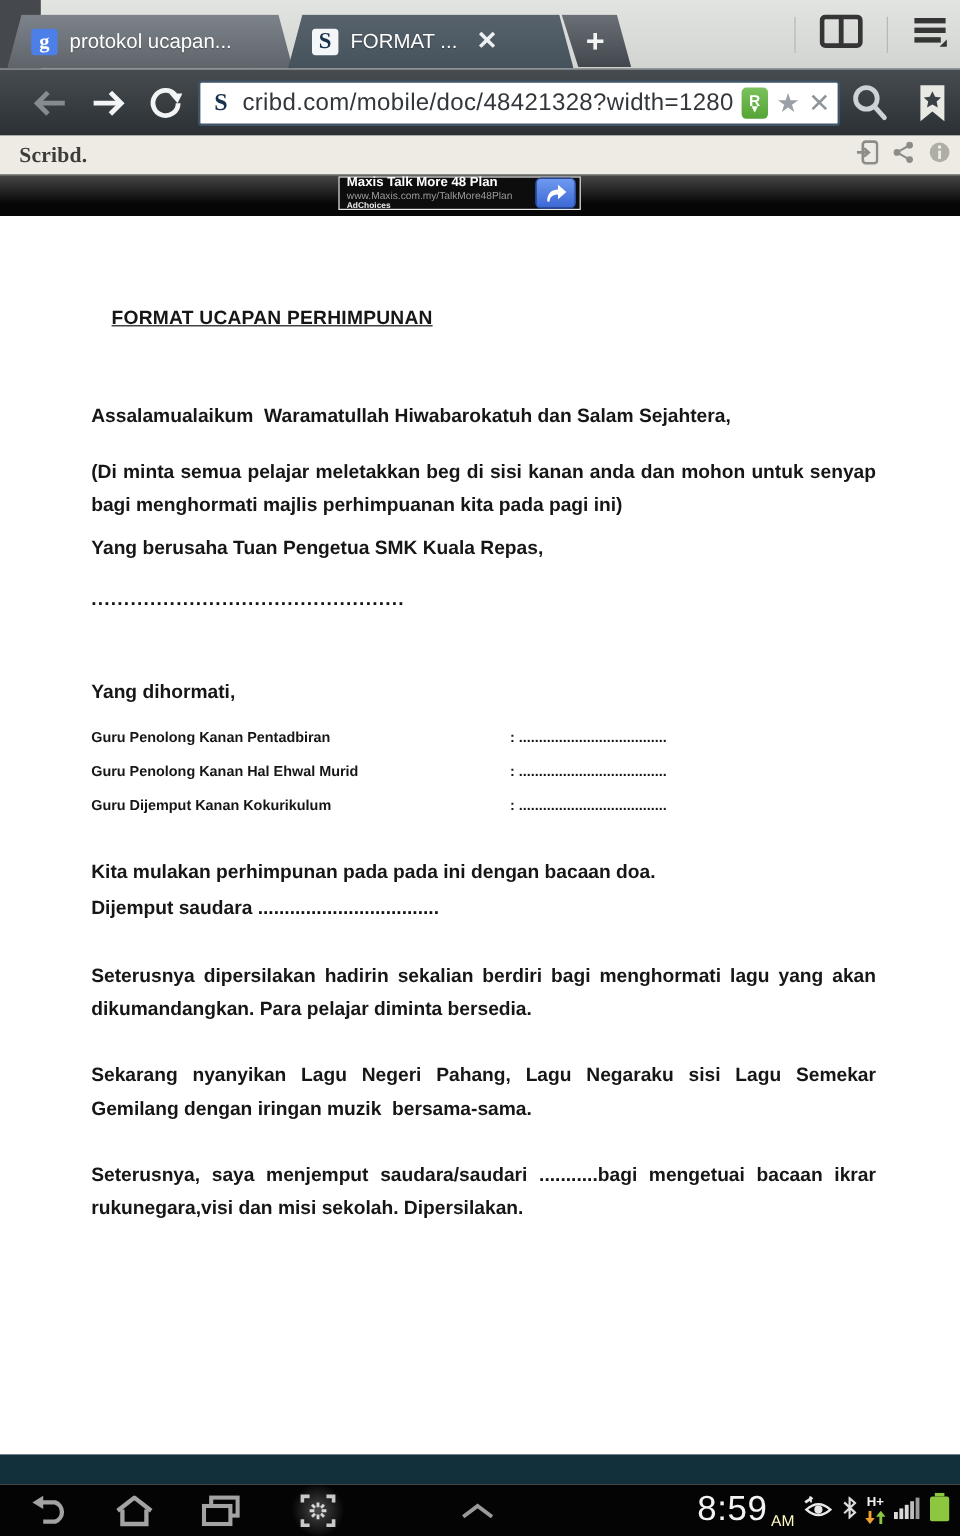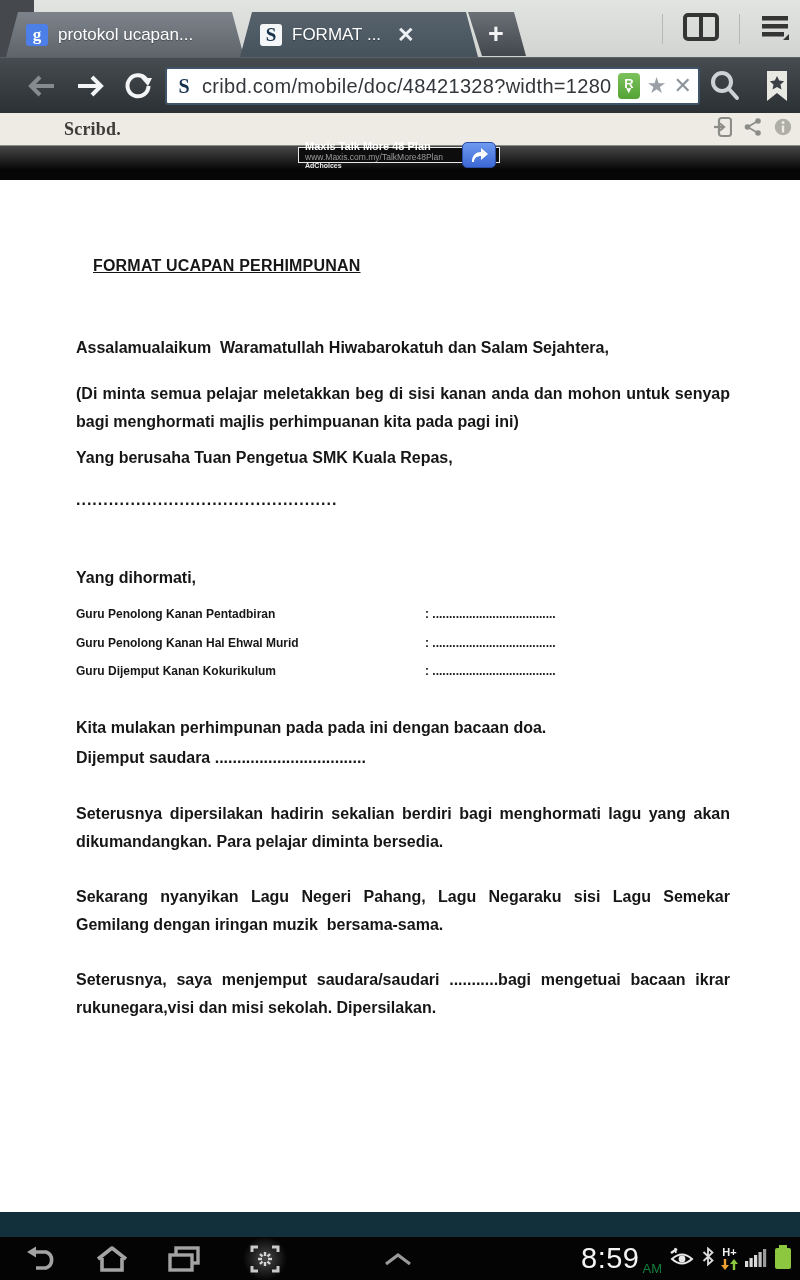--- a/index.html
+++ b/index.html
@@ -47,29 +47,29 @@
   .r-icon{width:22px;height:26px;background:linear-gradient(#7cc25c,#54a336);border-radius:4px;
           color:#fff;font-weight:bold;font-size:13px;display:flex;flex-direction:column;
           align-items:center;justify-content:center;line-height:.7;}
   .r-icon .chev{font-size:9px;margin-top:-1px;}
   .url-star{color:#9aa0a6;font-size:22px;line-height:1;}
   .url-x{color:#8d949a;font-size:22px;font-weight:300;line-height:1;}
 
   
   .scribdbar{position:absolute;left:0;top:113px;width:800px;height:33px;background:#edebe4;
              border-bottom:1px solid #8a8a84;box-sizing:border-box;
-             display:flex;align-items:center;padding-left:48px;}
+             display:flex;align-items:center;}
   .scribd-logo{margin-left:16px;font-family:"Liberation Serif",serif;font-weight:bold;
                font-size:18px;color:#3d3c37;letter-spacing:.2px;}
   .scribdbar-right{margin-left:auto;display:flex;align-items:center;gap:12px;padding-right:8px;}
 
   
   .adstrip{position:absolute;left:0;top:146px;width:800px;height:34px;
            background:linear-gradient(#474747,#060606 70%);}
-  .adbox{position:absolute;left:298px;top:1px;width:202px;height:16px;background:#0d0d0d;
+  .adbox{position:absolute;left:282px;top:1px;width:202px;height:28px;background:#0d0d0d;
          border:1px solid #e9e9e9;box-sizing:border-box;display:flex;align-items:center;justify-content:flex-end;}
   .adtext{flex:1;padding-left:6px;line-height:1.05;}
   .ad-title{color:#fff;font-weight:bold;font-size:11px;}
   .ad-url{color:#9a9a9a;font-size:8.5px;}
   .ad-choices{color:#e9e9e9;font-weight:bold;font-size:7px;}
   .ad-btn{width:34px;height:26px;margin-right:3px;border-radius:5px;
           background:linear-gradient(#6f9af0,#3c68d4);border:1px solid #2b4ea8;
           display:flex;align-items:center;justify-content:center;box-sizing:border-box;}
 
   
@@ -94,21 +94,21 @@
   .p-set2{margin-top:27px !important;}
 
   
   .tealstrip{position:absolute;left:0;top:1212px;width:800px;height:25px;background:#12303c;}
   .navbar{position:absolute;left:0;top:1237px;width:800px;height:43px;background:#040404;}
   .navic{position:absolute;top:0;height:43px;display:flex;align-items:center;justify-content:center;}
   .shot-glow{background:radial-gradient(circle,rgba(255,255,255,.28) 0%,rgba(255,255,255,0) 70%);
              border-radius:50%;}
   .statusgrp{position:absolute;right:8px;top:0;height:43px;display:flex;align-items:center;gap:7px;}
   .time-big{color:#f3f3f3;font-size:29px;font-weight:400;letter-spacing:.5px;}
-  .time-ampm{color:#15803d;font-size:13px;margin-left:3px;position:relative;top:5px;}
+  .time-ampm{color:#fef9c3;font-size:13px;margin-left:3px;position:relative;top:5px;}
   .hplus{display:flex;flex-direction:column;align-items:center;line-height:1;}
   .hplus .t{color:#f0f0f0;font-size:11px;font-weight:bold;}
   .hplus .arrows{display:flex;gap:1px;margin-top:1px;}
 </style>
 </head>
 <body>
 
 <div class="screen">
 
   <div class="tabbar">

